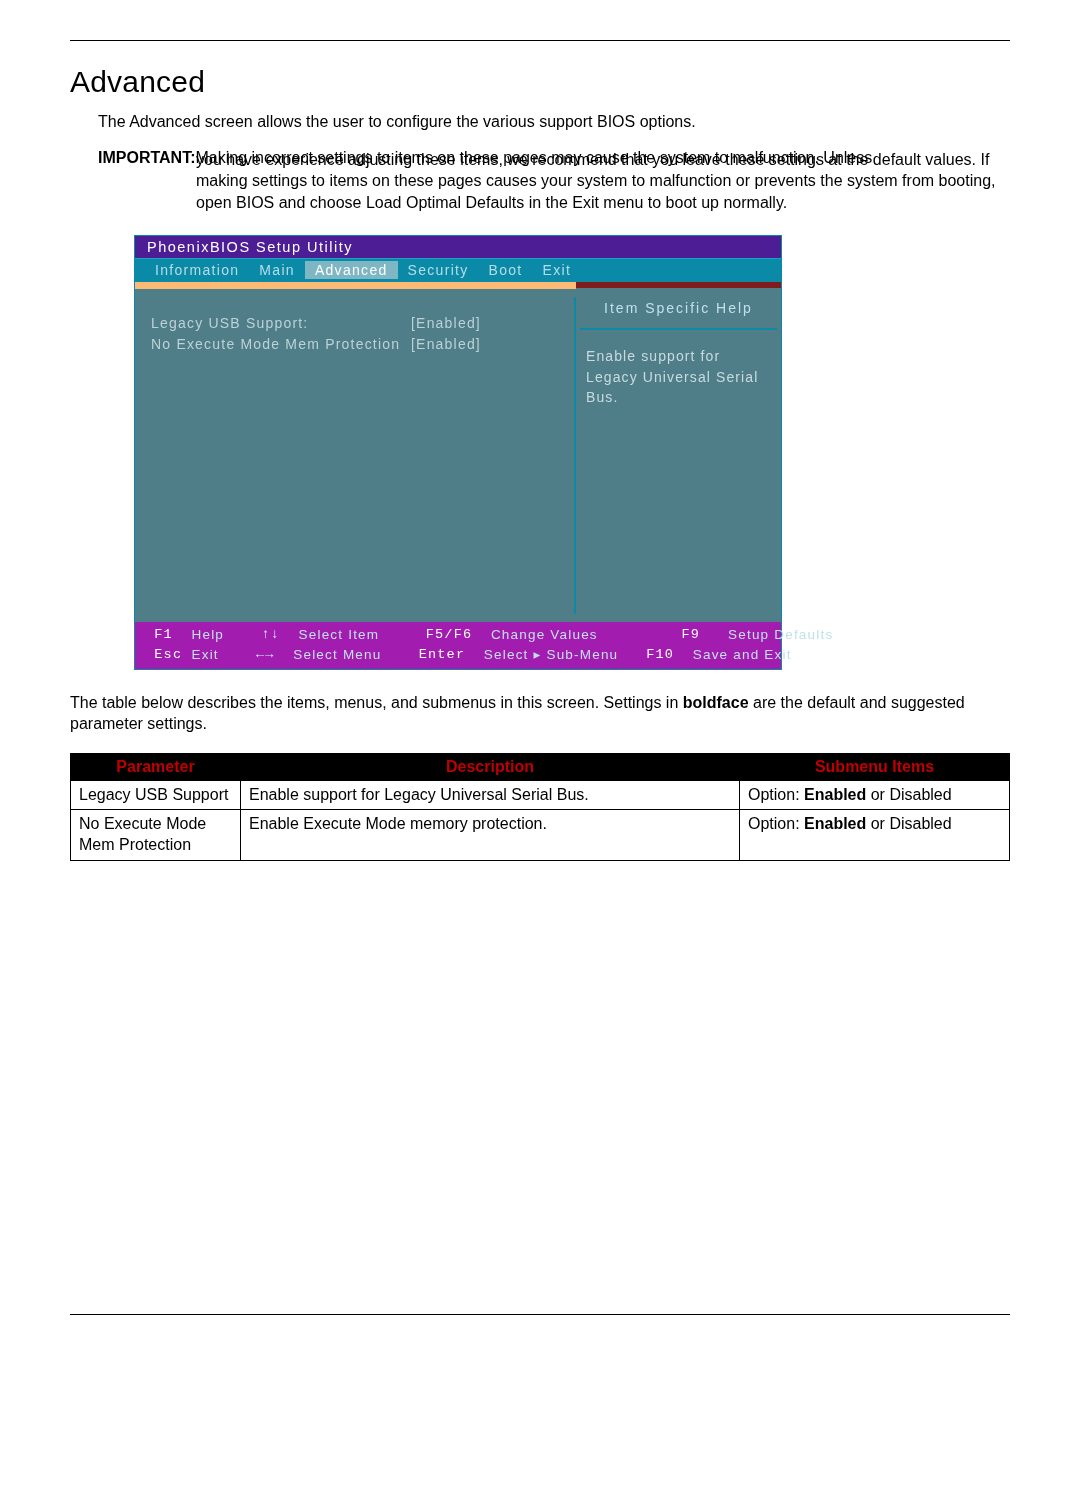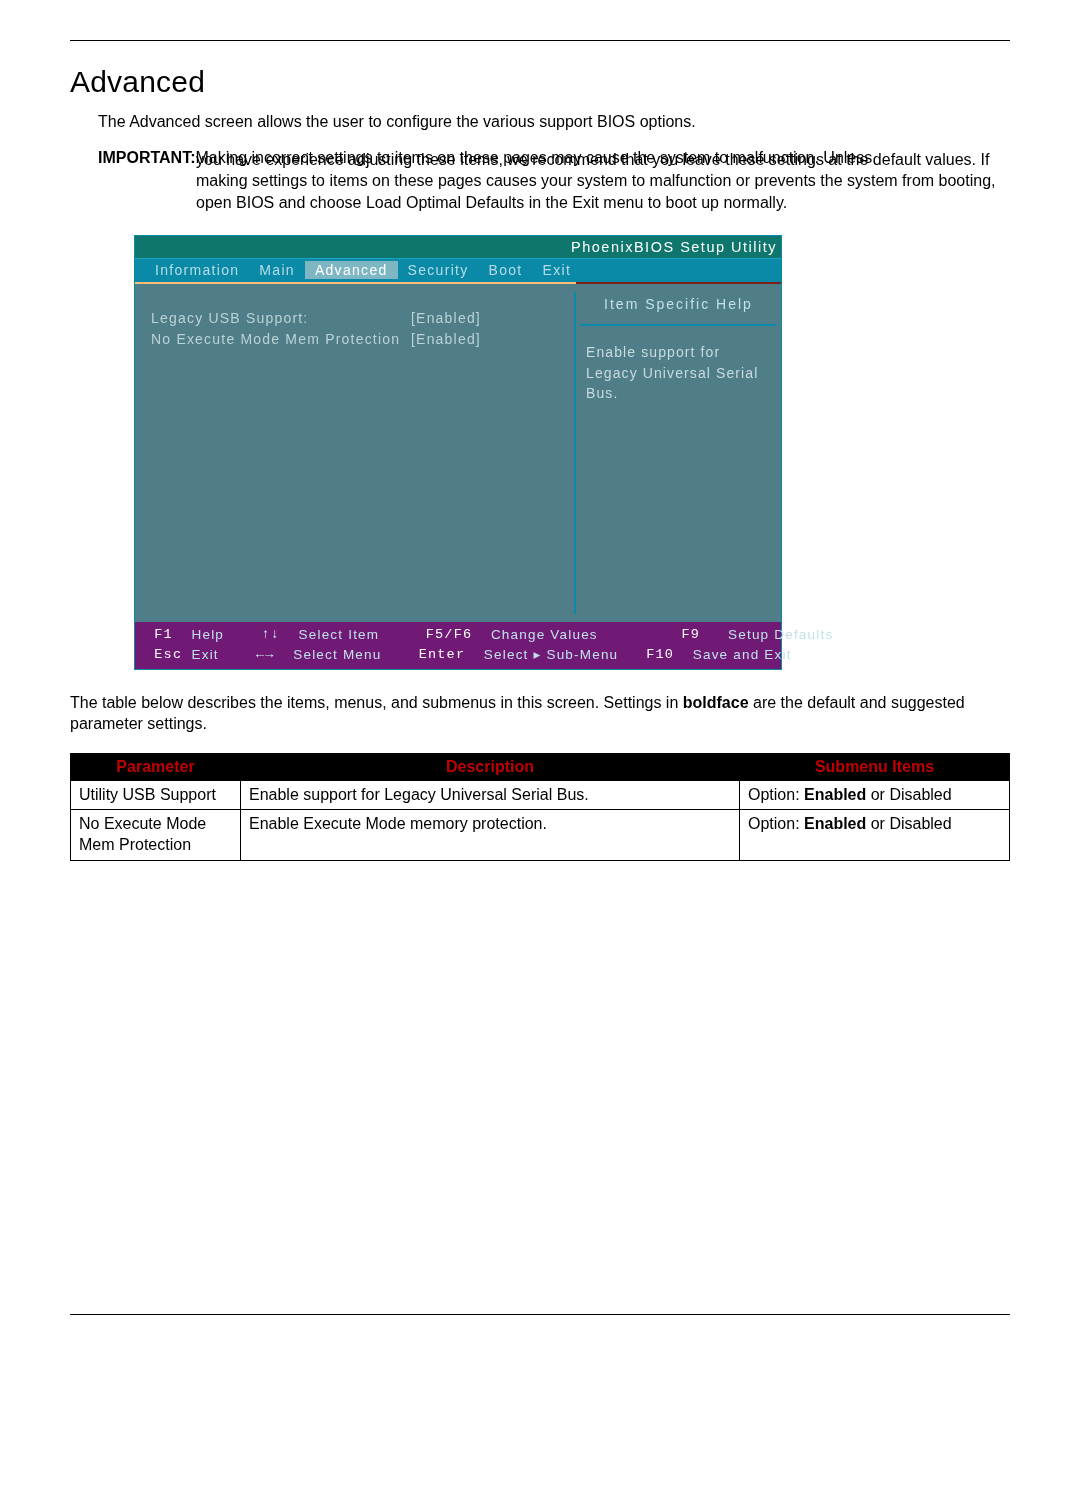--- a/index.html
+++ b/index.html
@@ -44,26 +44,26 @@
   }
 
   
   .bios {
     width: 648px;
     margin: 0 0 22px 64px;
     border: 1px solid #0b8aa8;
     font-family: Arial, Helvetica, sans-serif;
   }
   .bios-titlebar {
-    background: #0f766e;
+    background: #4c1d95;
     color: #fff;
-    text-align: right;
+    text-align: left;
     font-size: 14.5px;
     letter-spacing: 1.5px;
-    padding: 3px 4px;
+    padding: 3px 12px;
   }
   .bios-tabs {
     display: flex;
     background: #0b8aa8;
     color: #b6dce6;
     font-size: 14px;
     letter-spacing: 1.3px;
     padding: 2px 10px 3px 10px;
     border-top: 1px solid #1ba3c4;
   }
@@ -73,50 +73,50 @@
     display: flex;
     background: #4f7d88;
     height: 340px;
   }
   .bios-left {
     flex: 1;
     padding: 24px 16px;
     color: #bcd2d7;
     font-size: 14px;
     letter-spacing: 1.2px;
-    border-top: 2px solid #fdba74;
+    border-top: 7px solid #fdba74;
     position: relative;
   }
   .bios-left::after {
     content: "";
     position: absolute;
     top: 8px; bottom: 8px; right: 0;
     width: 2px; background: #0b8aa8;
   }
   .bios-row { display: flex; line-height: 1.5; }
   .bios-row .lbl { width: 260px; }
   .bios-row .val { }
   .bios-right {
     width: 205px;
-    border-top: 2px solid #7f1d1d;
+    border-top: 6px solid #7f1d1d;
     padding: 8px 10px;
     color: #c9dbe0;
     font-size: 14px;
     letter-spacing: 1.1px;
   }
   .help-title {
     text-align: center;
     padding: 4px 0 12px 0;
     color: #c0e1ea;
     letter-spacing: 2px;
   }
   .help-sep { border-top: 2px solid #0b8aa8; margin: 0 -6px 16px -6px; }
   .help-text { line-height: 1.45; }
   .bios-footer {
-    background: #701a75;
+    background: #a21caf;
     color: #c0e1ea;
     font-size: 13.5px;
     letter-spacing: 1.2px;
     padding: 3px 10px 4px 10px;
     line-height: 1.45;
   }
   .bios-footer .frow { display: flex; gap: 0; }
   .fk-key { font-family: "Courier New", monospace; color: #fff; white-space: pre; }
   .fk-label { white-space: pre; text-align: center; }
   .farrow { white-space: pre; font-family: "Courier New", monospace; color: #cfeff8; }
@@ -235,21 +235,21 @@
   <table class="params">
     <thead>
       <tr>
         <th class="center" style="width:170px">Parameter</th>
         <th class="center">Description</th>
         <th class="center" style="width:270px">Submenu Items</th>
       </tr>
     </thead>
     <tbody>
       <tr>
-        <td>Utility USB Support</td>
+        <td>Legacy USB Support</td>
         <td>Enable support for Legacy Universal Serial Bus.</td>
         <td class="opt">
           <span>Option: </span><b>Enabled</b><span> or Disabled</span>
         </td>
       </tr>
       <tr>
         <td>No Execute Mode Mem Protection</td>
         <td>Enable Execute Mode memory protection.</td>
         <td class="opt">
           <span>Option: </span><b>Enabled</b><span> or Disabled</span>

